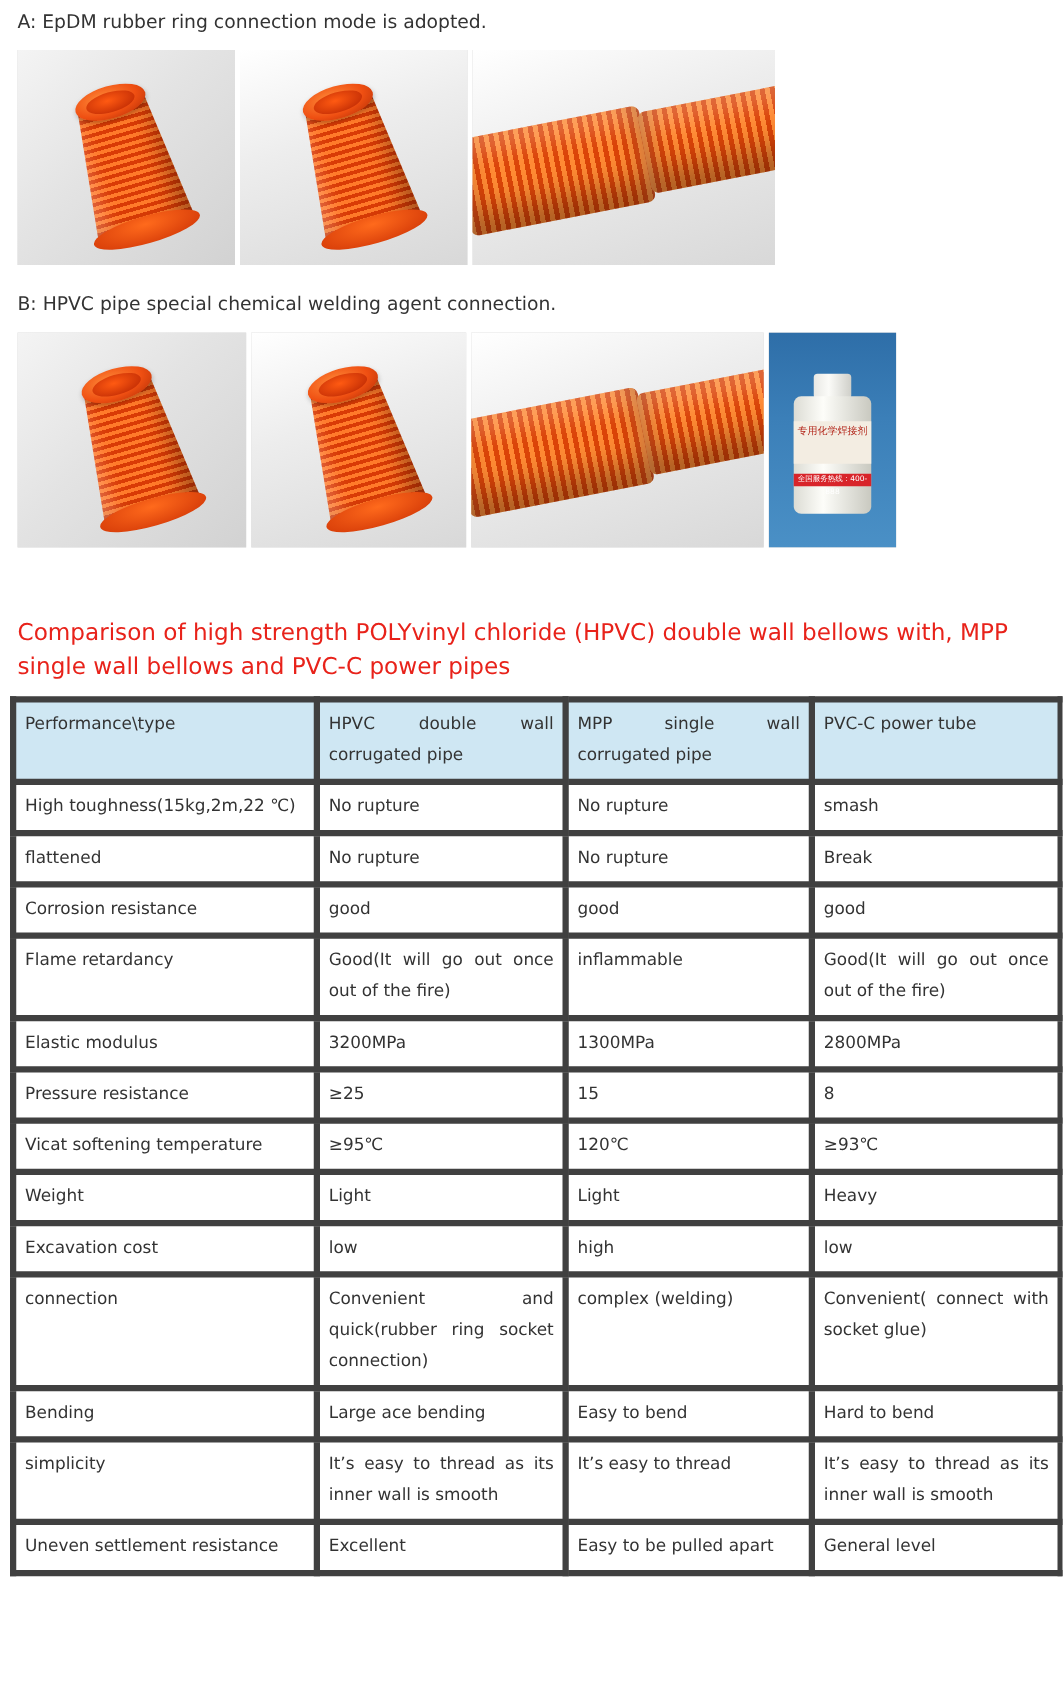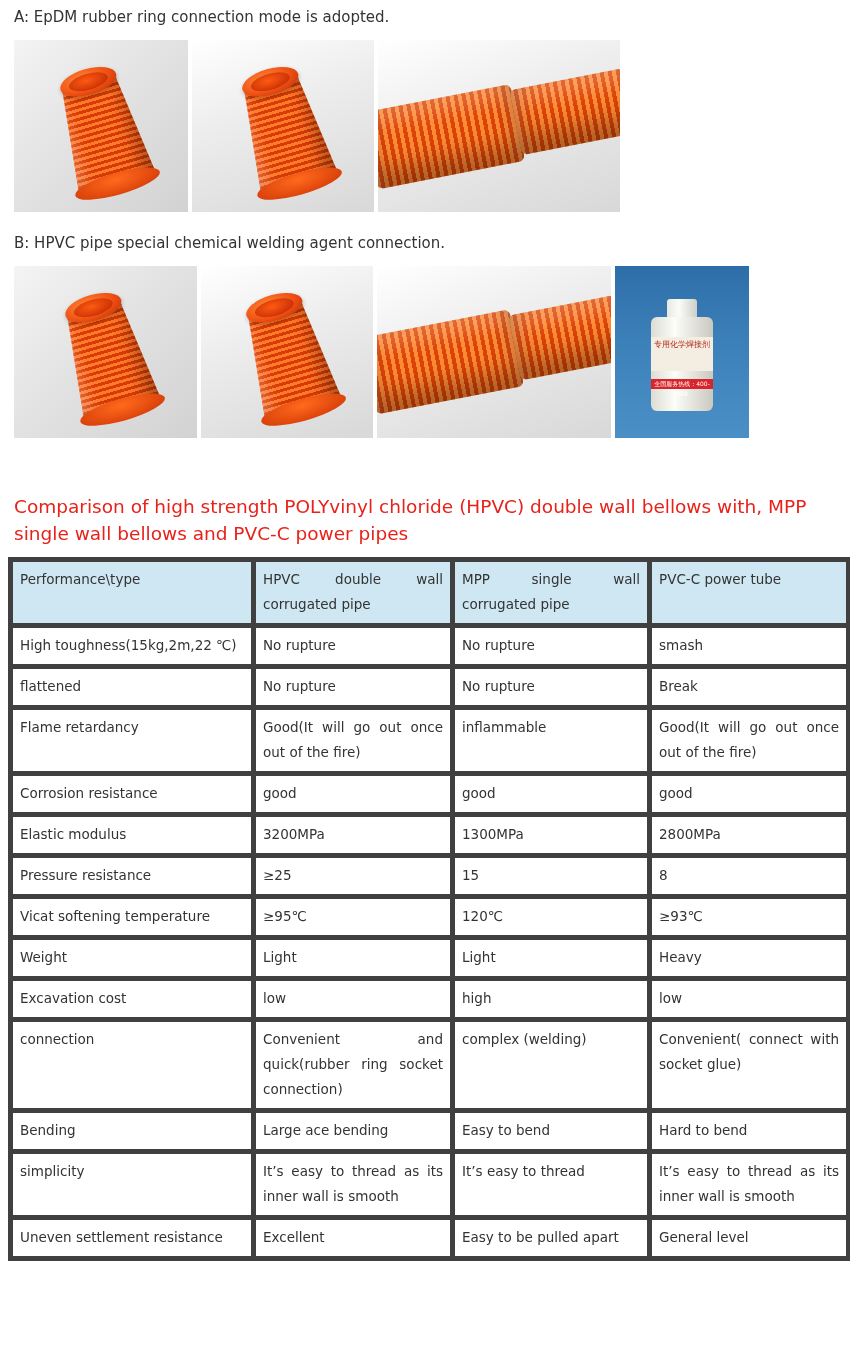--- a/index.html
+++ b/index.html
@@ -34,21 +34,21 @@
     position:relative;
     overflow:hidden;
     background:#dcdcdc;
   }
   .p-a1{width:174px;height:172px;}
   .p-a2{width:182px;height:172px;}
   .p-a3{width:242px;height:172px;}
   .p-b1{width:183px;height:172px;}
   .p-b2{width:172px;height:172px;}
   .p-b3{width:234px;height:172px;}
-  .p-b4{width:134px;height:172px;}
+  .p-b4{width:102px;height:172px;}
 
   .grad-bg{
     position:absolute;inset:0;
     background:linear-gradient(135deg,#f4f4f4 0%,#e3e3e3 45%,#d2d2d2 100%);
   }
   .grad-bg2{
     position:absolute;inset:0;
     background:linear-gradient(160deg,#ffffff 0%,#ededed 40%,#d8d8d8 100%);
   }
 
@@ -285,32 +285,32 @@
           <td>No rupture</td>
           <td>smash</td>
         </tr>
         <tr>
           <td>flattened</td>
           <td>No rupture</td>
           <td>No rupture</td>
           <td>Break</td>
         </tr>
         <tr>
+          <td>Corrosion resistance</td>
+          <td>good</td>
+          <td>good</td>
+          <td>good</td>
+        </tr>
+        <tr>
           <td>Flame retardancy</td>
           <td class="just">Good(It will go out once out of the fire)</td>
           <td>inflammable</td>
           <td class="just">Good(It will go out once out of the fire)</td>
         </tr>
         <tr>
-          <td>Corrosion resistance</td>
-          <td>good</td>
-          <td>good</td>
-          <td>good</td>
-        </tr>
-        <tr>
           <td>Elastic modulus</td>
           <td>3200MPa</td>
           <td>1300MPa</td>
           <td>2800MPa</td>
         </tr>
         <tr>
           <td>Pressure resistance</td>
           <td>≥25</td>
           <td>15</td>
           <td>8</td>

